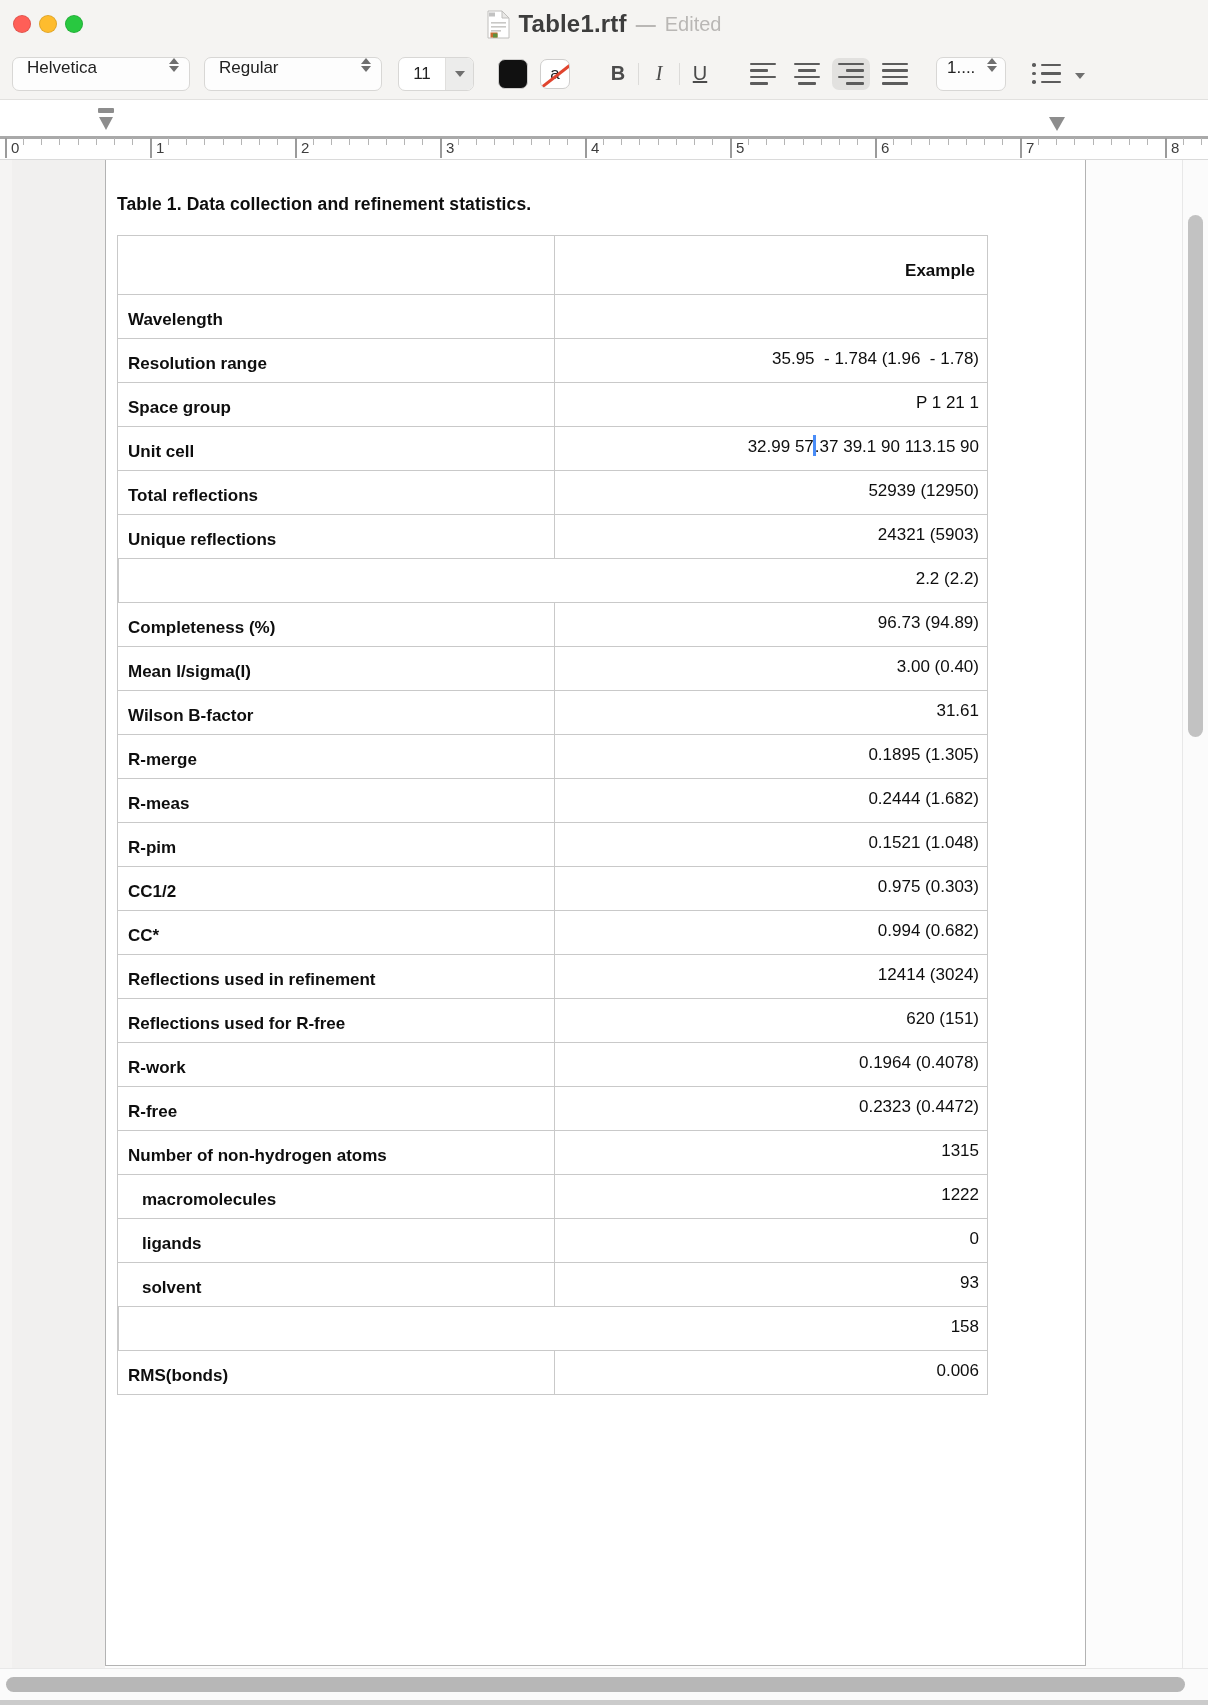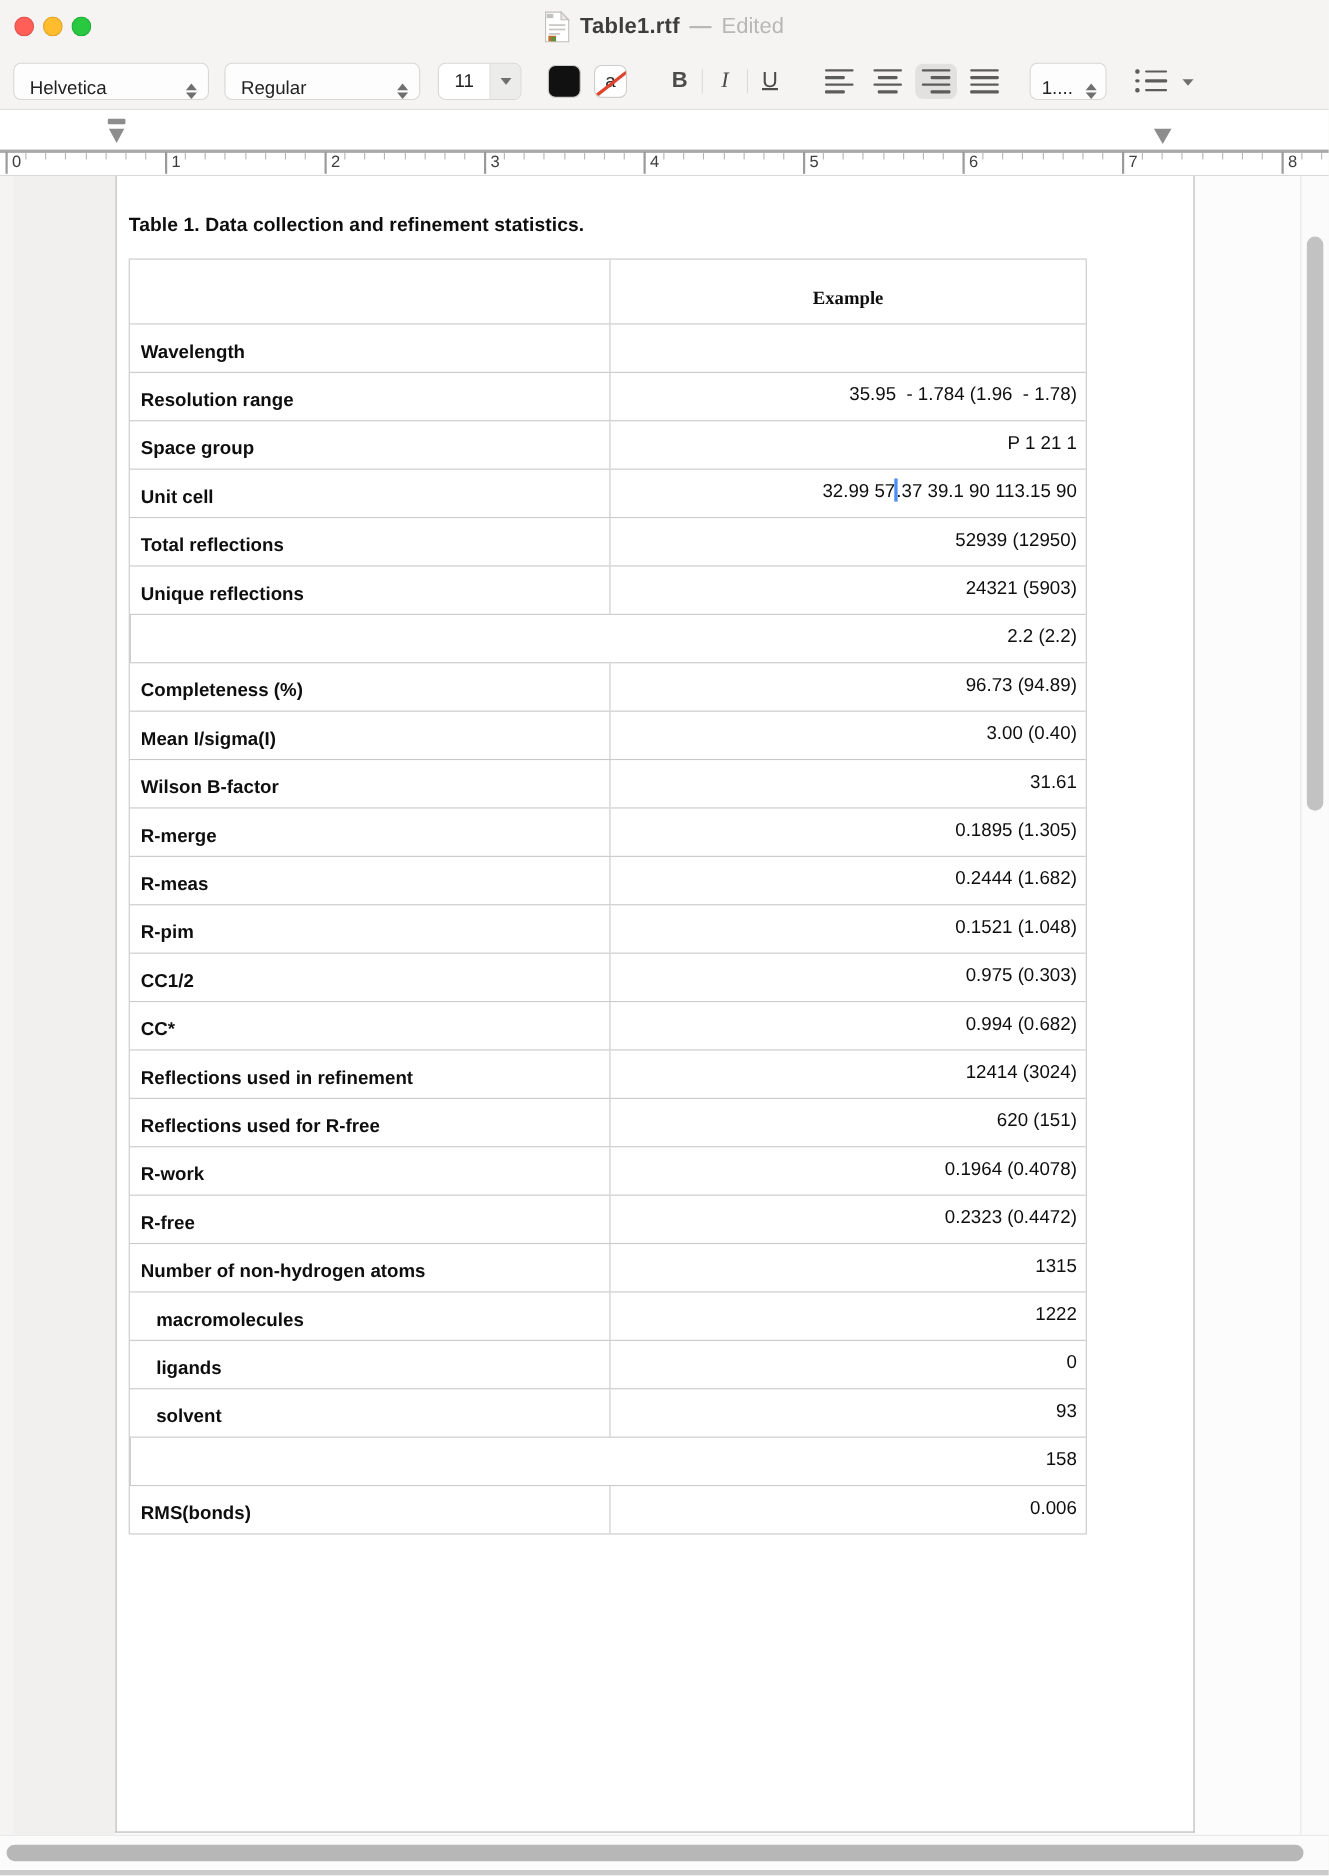--- a/index.html
+++ b/index.html
@@ -10,29 +10,29 @@
   
   .titlebar { position:absolute; top:0; left:0; width:100%; height:48px; background:#f5f4f2;
               display:flex; align-items:center; justify-content:center; }
   .traffic { position:absolute; left:13px; top:15px; display:flex; gap:8px; }
   .light { width:18px; height:18px; border-radius:50%; border:0.5px solid rgba(0,0,0,.12); }
   .light.red { background:var(--tl-red,#ff5f57); }
   .light.yellow { background:var(--tl-yellow,#febc2e); }
   .light.green { background:var(--tl-green,#28c840); }
   .title-group { display:flex; align-items:center; gap:9px; }
   .doc-icon { width:23px; height:29px; position:relative; }
-  .title-name { font-size:20px; font-weight:700; color:#3d3d3d; letter-spacing:.2px; }
+  .title-name { font-size:24px; font-weight:700; color:#3d3d3d; letter-spacing:.2px; }
   .title-dash { font-size:20px; color:#b9b7b5; font-weight:700; }
   .title-edited { font-size:20px; color:#b9b7b5; }
 
   
   .toolbar { position:absolute; top:48px; left:0; width:100%; height:52px; background:#f5f4f2;
              border-bottom:1px solid #e2e1df; display:flex; align-items:center; }
   .popup { height:34px; background:#fdfdfd; border:1px solid #d8d7d5; border-radius:7px;
-           display:flex; align-items:flex-end; justify-content:space-between; padding:0 10px 0 14px;
+           display:flex; align-items:flex-start; justify-content:space-between; padding:0 10px 0 14px;
            font-size:17px; color:#222; }
   .popup-font { width:178px; margin-left:12px; }
   .popup-style { width:178px; margin-left:14px; }
   .updown { display:flex; flex-direction:column; align-items:center; gap:2px; }
   .tri-up { width:0; height:0; border-left:5px solid transparent; border-right:5px solid transparent; border-bottom:6px solid #6f6f6f; }
   .tri-dn { width:0; height:0; border-left:5px solid transparent; border-right:5px solid transparent; border-top:6px solid #6f6f6f; }
   .size-combo { height:34px; margin-left:16px; border:1px solid #d8d7d5; border-radius:7px; overflow:hidden;
                 display:flex; background:#fff; }
   .size-val { width:46px; display:flex; align-items:center; justify-content:center; font-size:17px; color:#222; }
   .size-arrow { width:28px; background:#ececeb; display:flex; align-items:center; justify-content:center; border-left:1px solid #e0dfdd; }
@@ -81,21 +81,21 @@
   .margin-strip { position:absolute; left:0; top:0; width:93px; height:100%; background:#f1f0ef; }
   .page { position:absolute; left:93px; top:0; width:981px; height:1506px; background:#fff;
           border-left:1.5px solid #b3b3b3; border-right:1.5px solid #b3b3b3; border-bottom:1.5px solid #b3b3b3; }
   .doc-title { margin:34px 0 9px 11px; font-size:17.5px; font-weight:700; color:#0e0e0e; letter-spacing:.1px; }
   .stats-table { position:absolute; left:11px; top:75px; width:871px; border:1.5px solid #c9c9c9; }
   .t-row { display:flex; align-items:flex-end; border-top:1.5px solid #c9c9c9; height:44px; }
   .t-row.header { border-top:none; height:58px; }
   .cell-l { width:436px; padding:0 10px 8px 10px; }
   .cell-r { flex:1; border-left:1.5px solid #c9c9c9; align-self:stretch; display:flex; align-items:flex-end;
             justify-content:flex-end; padding:0 8px 13px 8px; }
-  .t-row.header .cell-r { justify-content:center; padding:0 12px 13px 12px;font-family:Liberation Serif, serif; }
+  .t-row.header .cell-r { justify-content:flex-end; padding:0 12px 13px 12px; }
   .row-label { font-size:17px; font-weight:700; color:#0e0e0e; white-space:pre; }
   .row-label.indent { padding-left:14px; }
   .row-value { font-size:17px; color:#0e0e0e; white-space:pre; }
   .header-label { font-size:17px; font-weight:700; color:#0e0e0e; }
   .caret { display:inline-block; width:3px; height:21px; background:var(--caret,#4a8df8); vertical-align:-4px; margin:0 -1px; }
 
   
   .vscroll { position:absolute; top:160px; right:0; width:26px; height:1508px; background:#fbfbfb; border-left:1px solid #e8e8e8; }
   .vthumb { position:absolute; left:5px; top:55px; width:15px; height:522px; background:#c2c2c2; border-radius:7.5px; }
   .hscroll { position:absolute; top:1668px; left:0; width:100%; height:32px; background:#fbfbfb; border-top:1px solid #e8e8e8; }

